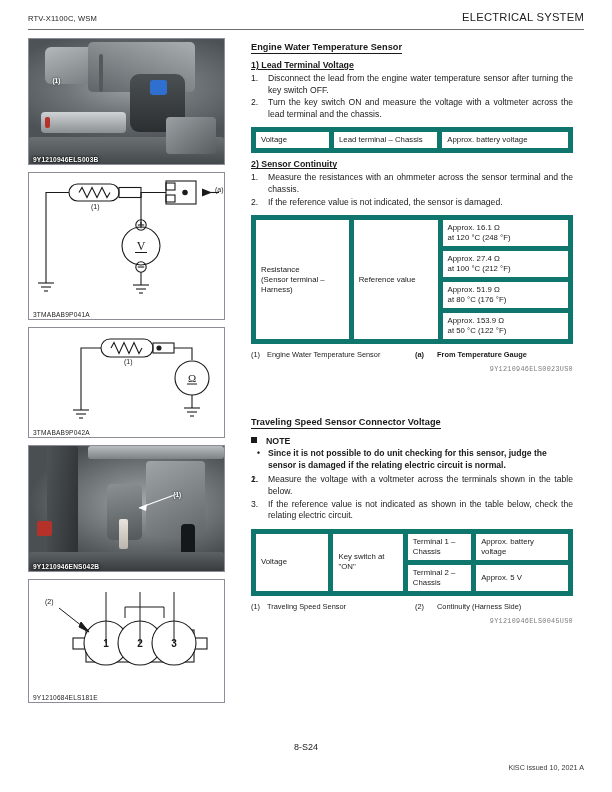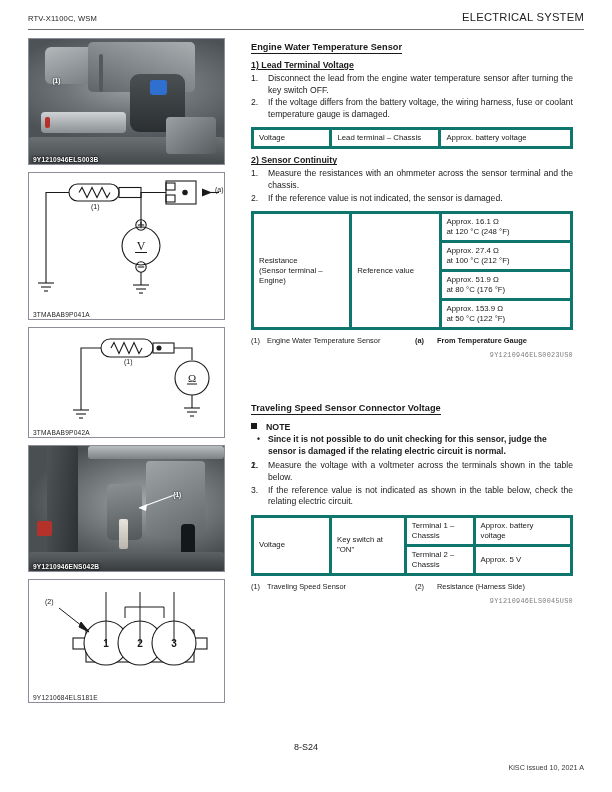--- a/index.html
+++ b/index.html
@@ -62,21 +62,21 @@
   
   .note-hdr { font-size:8.8px; font-weight:700; margin:1px 0 2px 0; padding-left:0; }
   .note-hdr .sq { display:inline-block; width:6px; height:6px; background:#1a1a1a; margin-right:9px;
                   vertical-align:1px; }
   .note-body { position:relative; padding-left:17px; font-size:8.6px; line-height:11.6px;
                font-weight:700; margin-bottom:3px; }
   .note-body .bullet { position:absolute; left:6px; top:0; }
 
   
   table.spec { border-collapse:collapse; width:322px; margin:2px 0 6px 0; }
-  table.spec td { border:3px solid #0f766e; font-size:7.8px; line-height:10px;
+  table.spec td { border:5px solid #0f766e; font-size:7.8px; line-height:10px;
                   padding:3px 5px; vertical-align:middle; }
   table.spec td.v-mid { vertical-align:middle; }
   .legend { font-size:7.4px; line-height:10px; margin:3px 0 0 0; }
   .legend .lg-col { display:inline-block; vertical-align:top; }
   .ref-id { font-size:6.8px; font-family:"Liberation Mono", monospace; color:#7c7c7c;
             letter-spacing:.3px; text-align:right; margin-top:5px; }
 
   
   .footer { position:absolute; left:0; bottom:0; width:612px; height:60px; }
   .pg-num { position:absolute; left:0; right:0; top:10px; text-align:center; font-size:9px; }
@@ -263,21 +263,21 @@
       <div class="h2">Engine Water Temperature Sensor</div>
 
       <div class="h3">1) Lead Terminal Voltage</div>
       <ol class="steps">
         <li>
           <span class="num">1.</span>
           <span>Disconnect the lead from the engine water temperature sensor after turning the key switch <b>OFF</b>.</span>
         </li>
         <li>
           <span class="num">2.</span>
-          <span class="sub">If the voltage differs from the battery voltage, the wiring harness, fuse or coolant temperature gauge is damaged.</span>
+          <span>Turn the key switch <b>ON</b> and measure the voltage with a voltmeter across the lead terminal and the chassis.</span>
         </li>
       </ol>
 
       <table class="spec">
         <tbody>
             <tr>
           <td style="width:79px">Voltage</td>
           <td style="width:110px">Lead terminal – Chassis</td>
           <td style="width:133px">Approx. battery voltage</td>
         </tr>
@@ -295,21 +295,21 @@
           <span>If the reference value is not indicated, the sensor is damaged.</span>
         </li>
       </ol>
 
       <table class="spec">
         <tbody>
             <tr>
           <td rowspan="4" style="width:99px;padding:4px 5px" class="v-mid">
             <span>Resistance</span><br>
             <span>(Sensor terminal –</span><br>
-            <span>Engine)</span>
+            <span>Harness)</span>
           </td>
           <td rowspan="4" style="width:90px" class="v-mid">Reference value</td>
           <td style="width:133px">
             <span>Approx. 16.1 Ω</span><br>
             <span>at 120 °C (248 °F)</span>
           </td>
         </tr>
         <tr>
           <td>
             <span>Approx. 27.4 Ω</span><br>
@@ -383,21 +383,21 @@
           <td>
             <span><span>Terminal </span><b>2</b><span> –</span></span><br>
             <span>Chassis</span>
           </td>
           <td class="v-mid">Approx. 5 V</td>
         </tr>
       </tbody>
         </table>
 
       <div class="legend">
-        <span class="lg-col" style="width:16px">(1)</span><span class="lg-col" style="width:148px">Traveling Speed Sensor</span><span class="lg-col" style="width:22px">(2)</span><span class="lg-col">Resistance (Harness Side)</span>
+        <span class="lg-col" style="width:16px">(1)</span><span class="lg-col" style="width:148px">Traveling Speed Sensor</span><span class="lg-col" style="width:22px">(2)</span><span class="lg-col">Continuity (Harness Side)</span>
       </div>
       <div class="ref-id">9Y1210946ELS0045US0</div>
     </div>
 
   </div>
 
   <div class="footer">
     <div class="pg-num">8-S24</div>
     <div class="issued">KiSC issued 10, 2021 A</div>
   </div>

